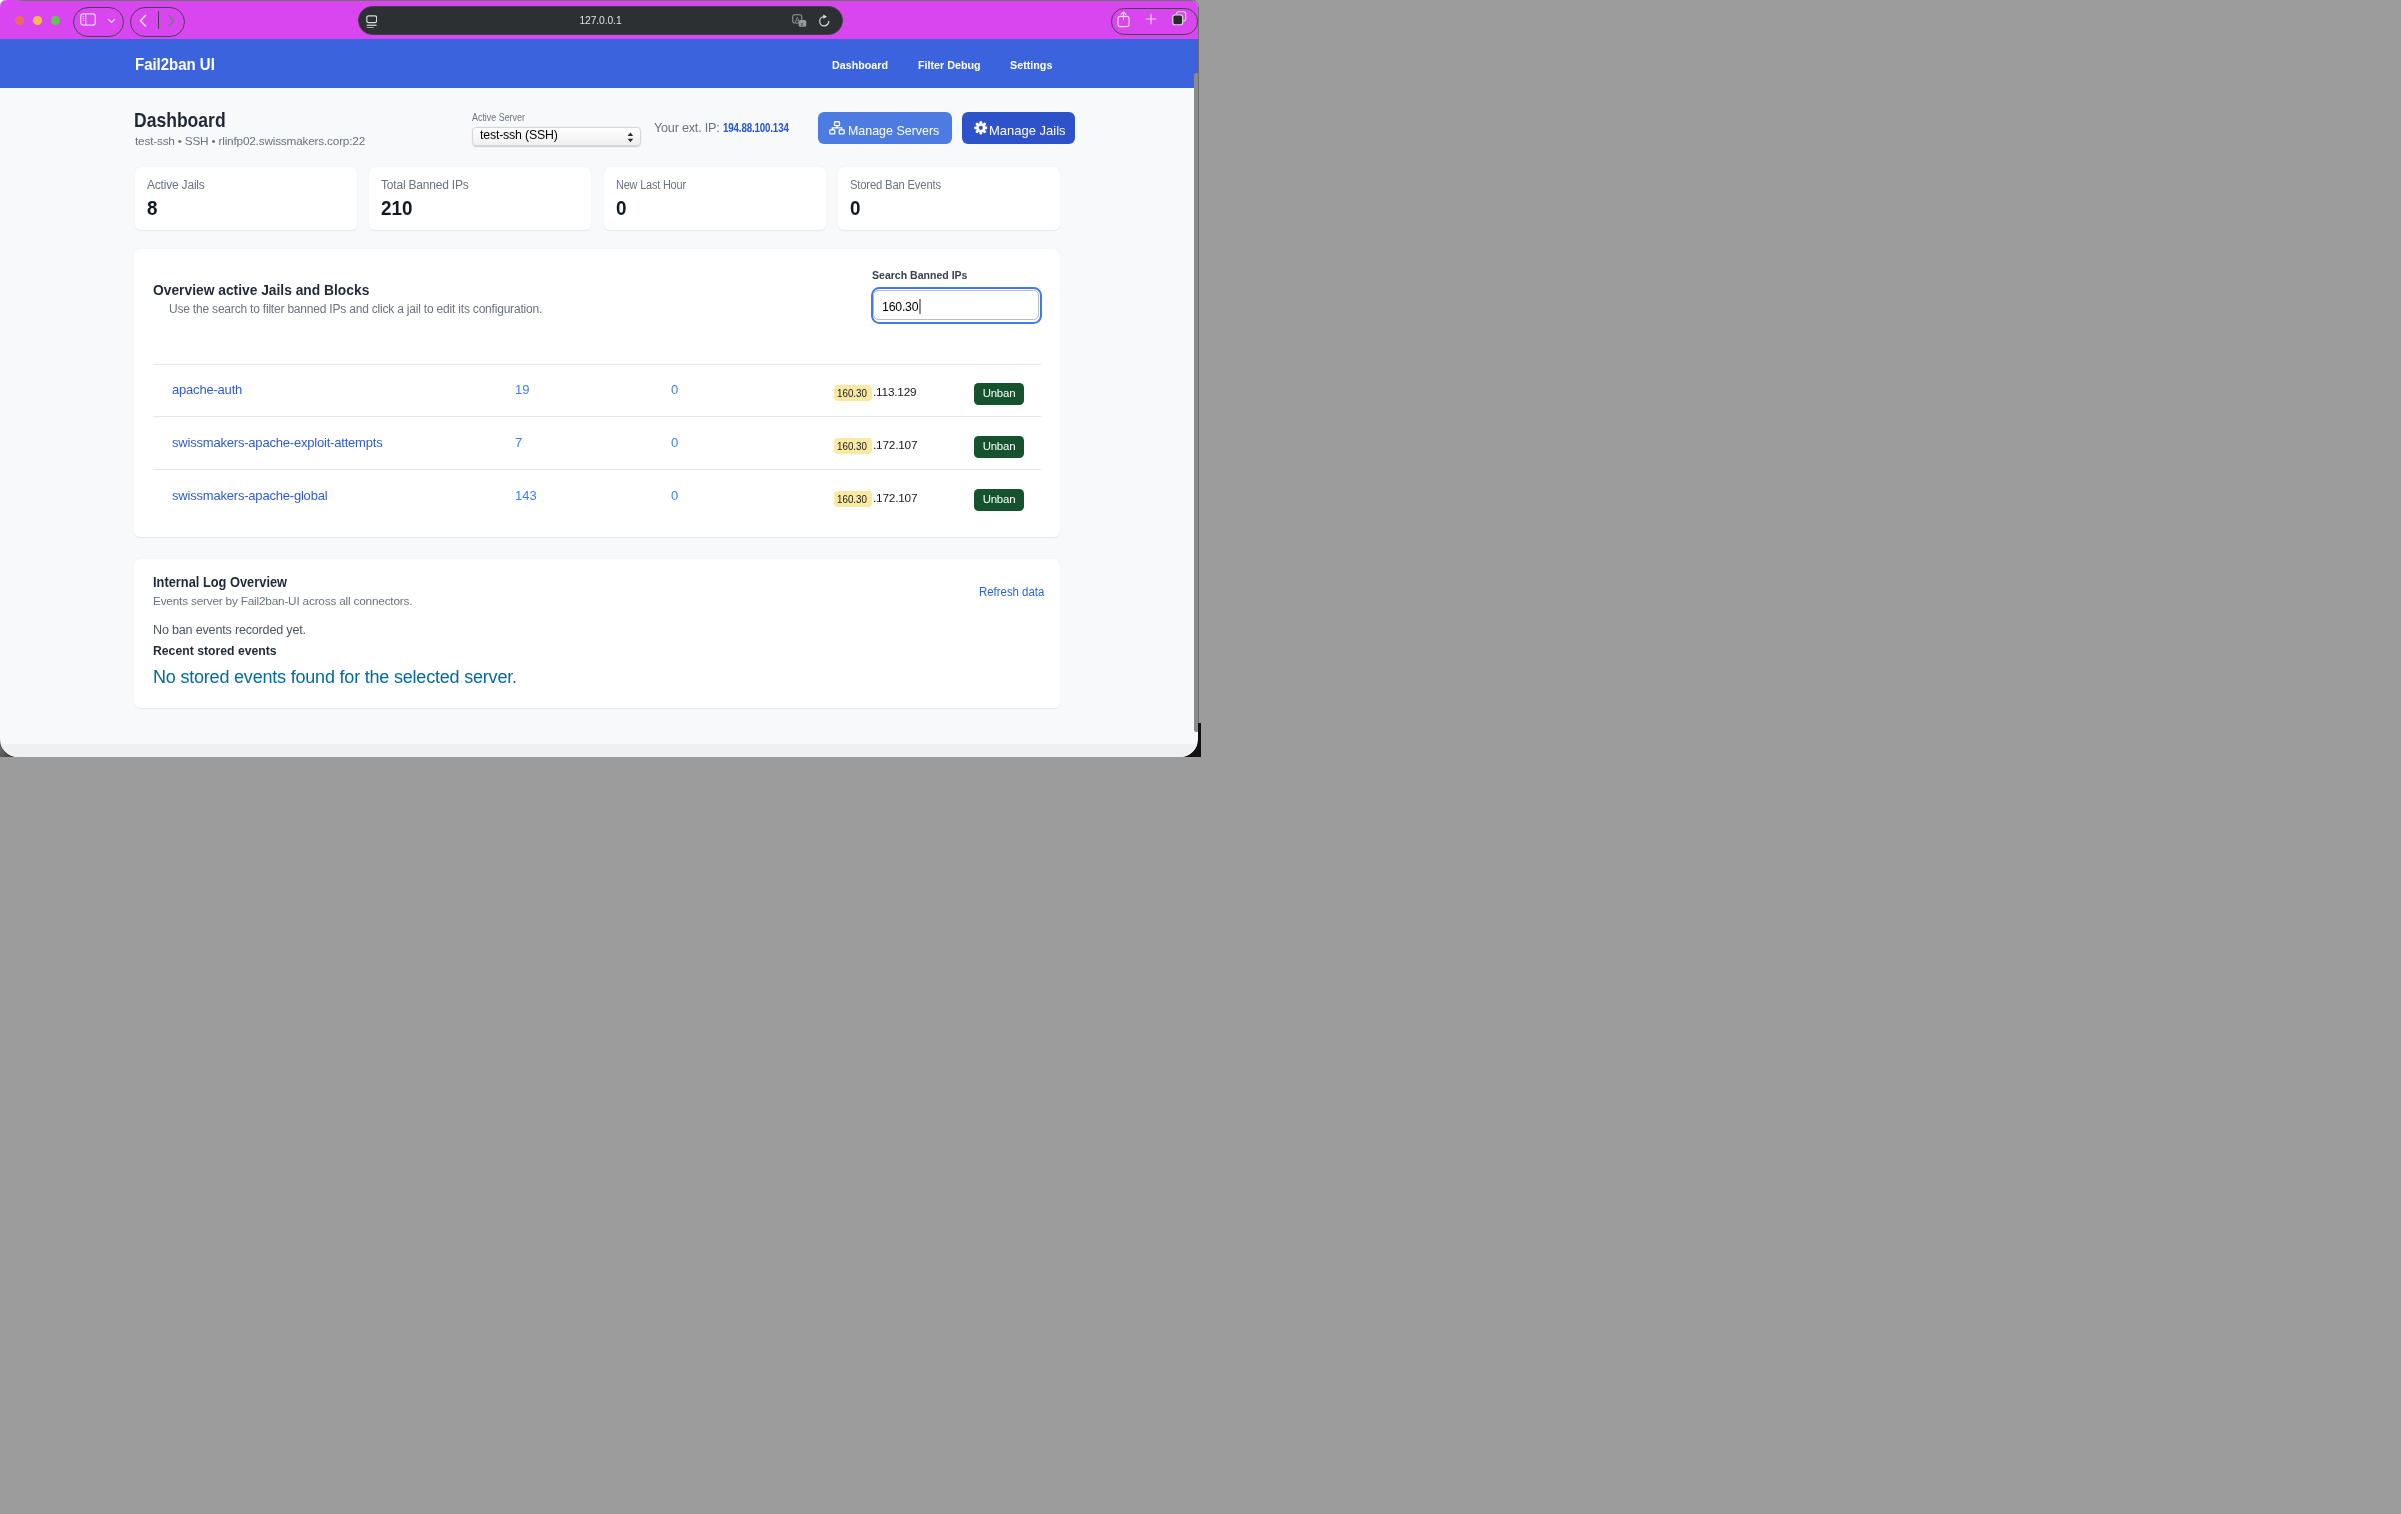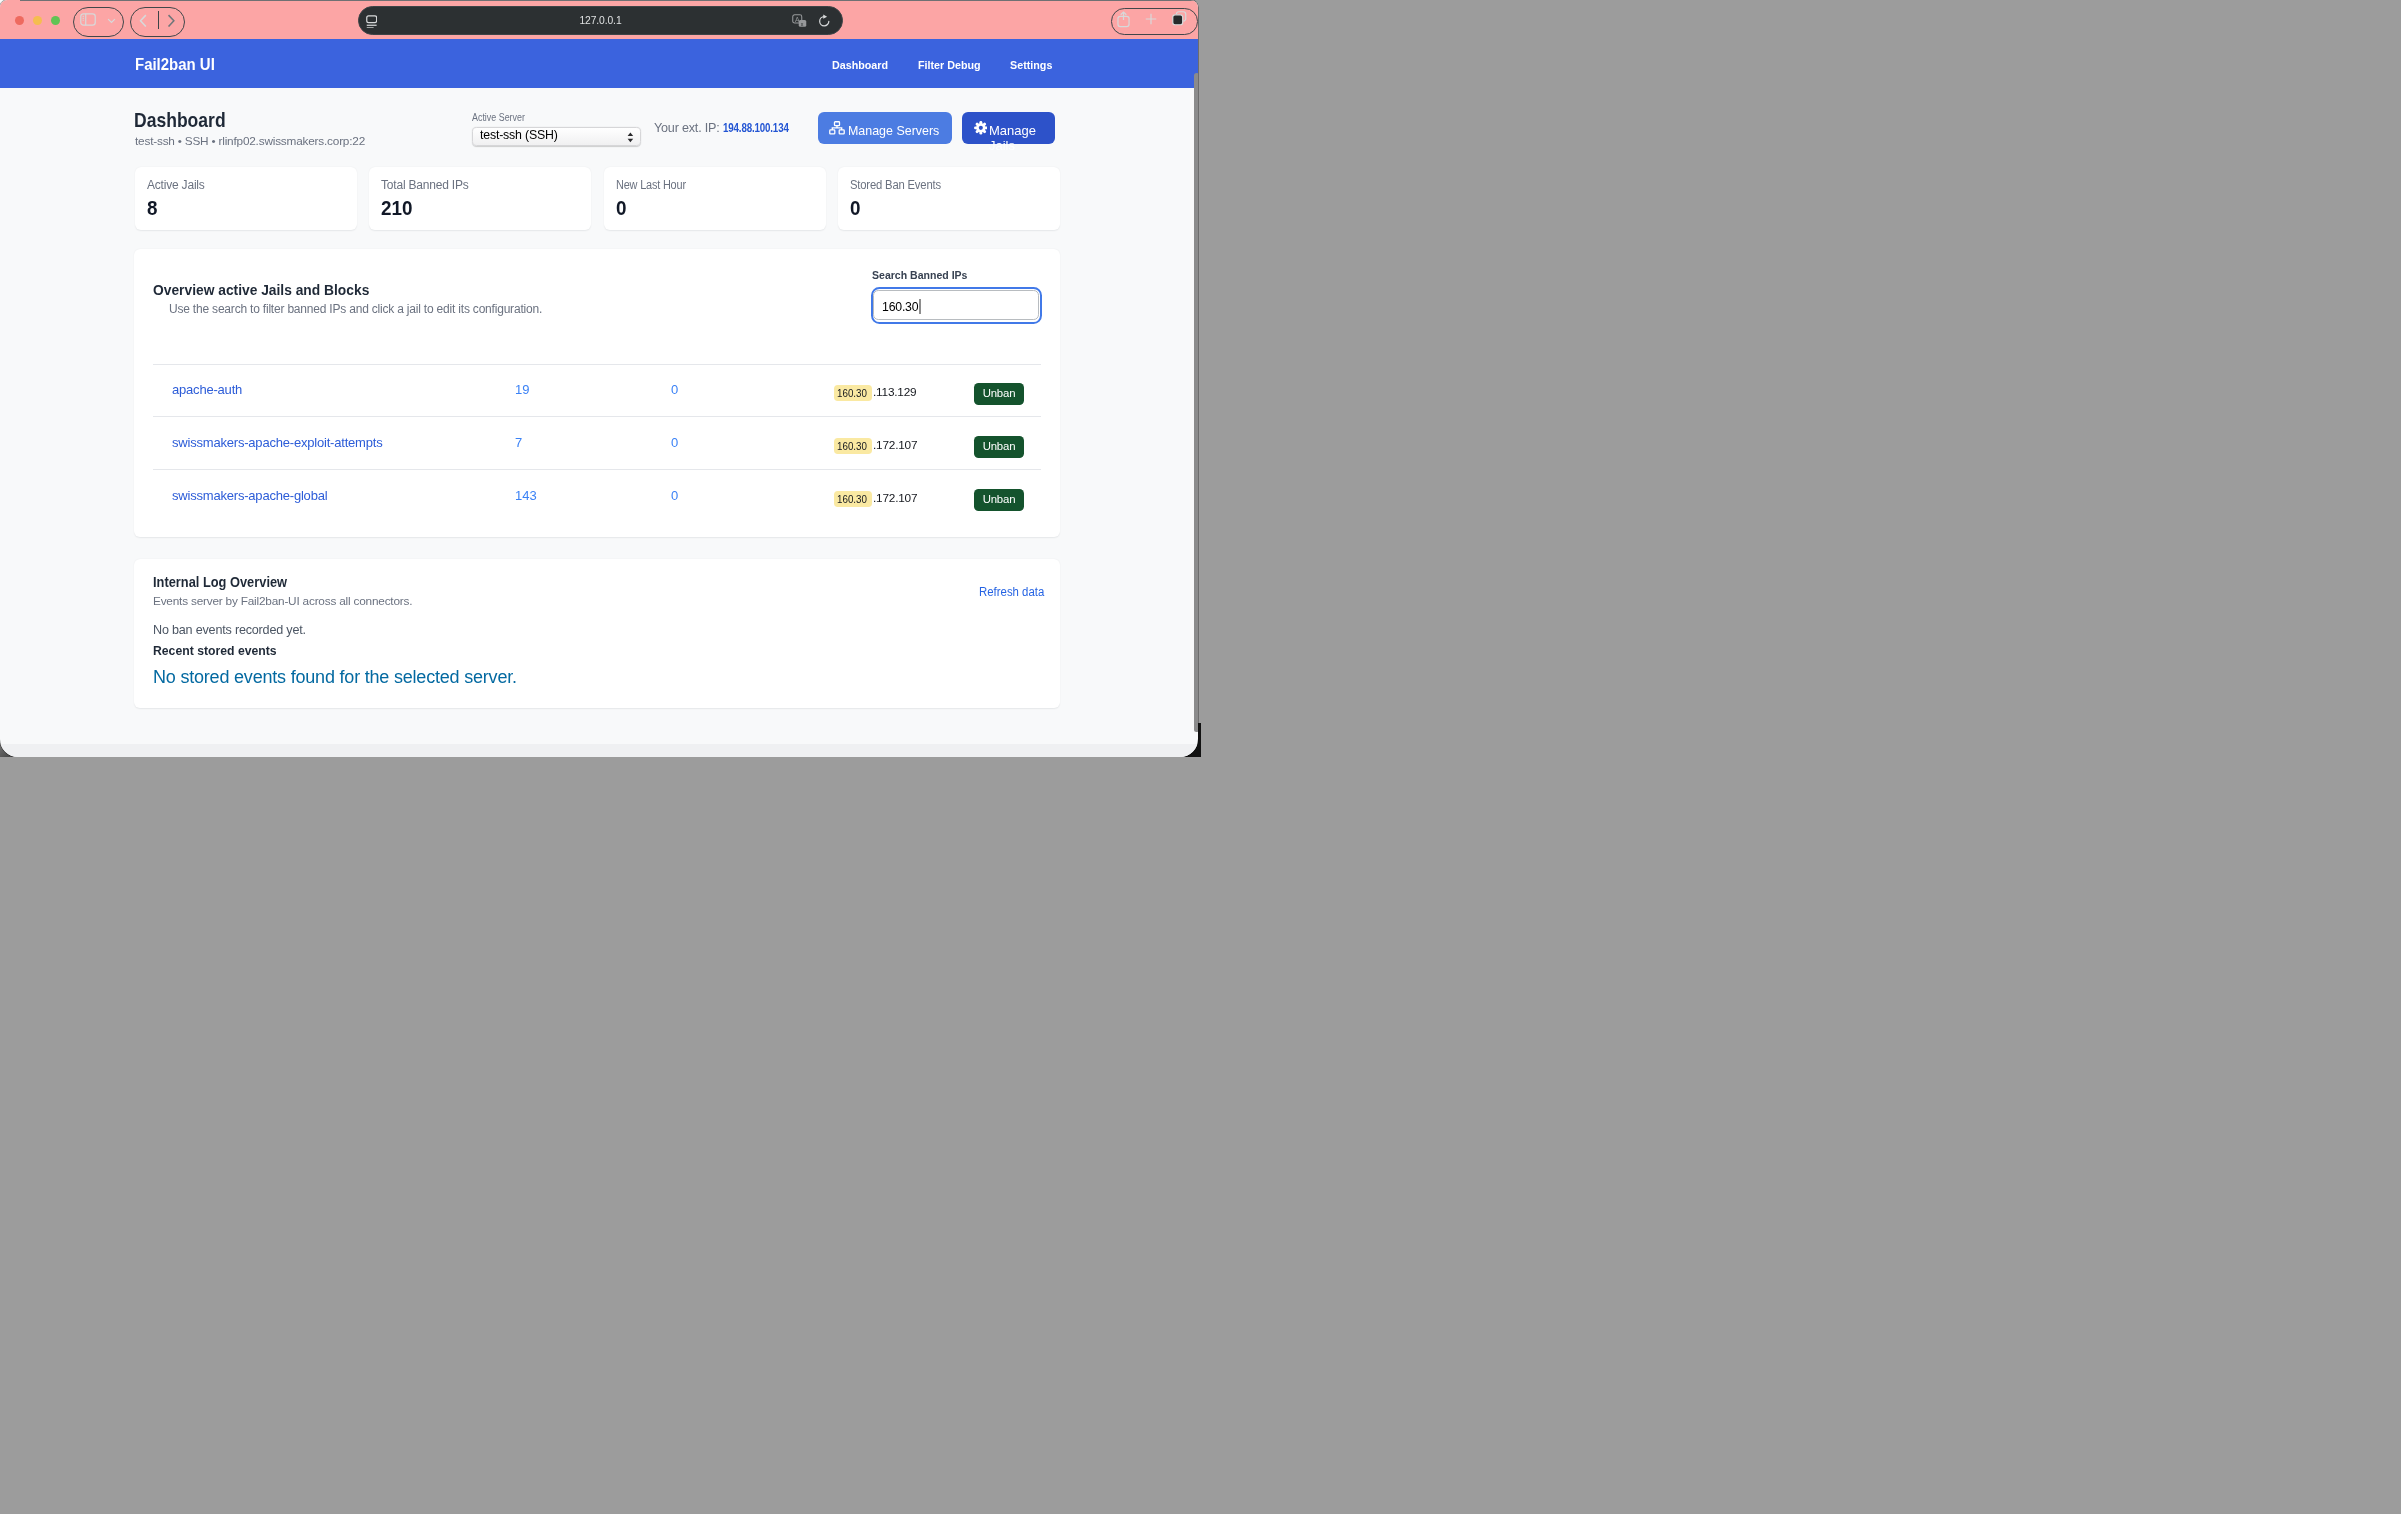--- a/index.html
+++ b/index.html
@@ -6,21 +6,21 @@
   html,body { width:1201px; height:757px; overflow:hidden; }
   body { font-family:"Liberation Sans", sans-serif; background:#9c9c9c; position:relative; }
   #win { position:absolute; left:0; top:0; width:1198px; height:757px;
          border-radius:7.6px 7.6px 18px 18px; overflow:hidden; background:#f8f9fa;
          box-shadow:0 0 0 0.8px rgba(10,10,10,0.4); }
   #blcorner { position:absolute; left:0; bottom:0; width:38px; height:34px;
               background:linear-gradient(135deg,#9a9a9a 0%,#4e4e4e 55%,#1c1c1c 100%); }
   #brcorner { position:absolute; right:0; bottom:0; width:30px; height:34px; background:#121212; }
   #topstrip { position:absolute; left:20px; top:0; right:0; height:1.1px; background:#6f7073; z-index:9; }
   
-  #chrome { position:absolute; left:0; top:0; width:100%; height:39px; background:#fca5a5; }
+  #chrome { position:absolute; left:0; top:0; width:100%; height:39px; background:#d946ef; }
   .tl { position:absolute; top:15.6px; width:9px; height:9px; border-radius:50%; }
   .pill { position:absolute; top:6.8px; height:30px; border:0.8px solid #41474a; border-radius:15px; }
   #urlbar { position:absolute; left:358px; top:6px; width:485px; height:29px; background:#2c3032;
             border:0.8px solid #3d4447; border-radius:14.5px; color:#dfe1e2; }
   #urltext { position:absolute; width:100%; text-align:center; top:8.4px; font-size:10.3px; letter-spacing:-0.1px;}
   .cicon { stroke:#d7d9da; fill:none; stroke-width:1.6; }
   
   #nav { position:absolute; left:0; top:39px; width:100%; height:49px; background:#3b63de; color:#fff; }
   #brand { position:absolute; left:135px; top:16.7px; font-size:16px; font-weight:bold; transform:scaleX(0.935); transform-origin:left top;}
   .navlink { position:absolute; top:19px; font-size:11.8px; font-weight:600; color:#fff; transform:scaleX(0.91); transform-origin:left top;}
@@ -30,21 +30,21 @@
   #select { position:absolute; left:472px; top:127px; width:169px; height:18.6px; border-radius:4.6px;
             background:linear-gradient(#ffffff,#f0f0f1); border:0.8px solid #d6d6d8;
             box-shadow:0 0.4px 1.1px rgba(0,0,0,0.18); }
   #select .txt { position:absolute; left:6.8px; top:-1.1px; font-size:13.3px; color:#000; letter-spacing:-0.2px; transform:scaleX(0.93); transform-origin:left top;}
   #extip { position:absolute; left:654px; top:121px; font-size:12.6px; color:#6b7280; letter-spacing:-0.2px; white-space:nowrap;}
   #extip b { display:inline-block; transform:scaleX(0.775); transform-origin:left top; }
   .btn { position:absolute; top:112px; height:32px; border-radius:6px; color:#fff;margin-left:16px; }
   .btn svg { position:absolute; }
   .btn span { position:absolute; font-size:13px; font-weight:500; transform-origin:left top; }
   #btnServers { left:802px; width:134px; background:#4c7ce2; }
-  #btnJails { left:946px; width:93px; background:#2d52c9; }
+  #btnJails { left:946px; width:113px; background:#2d52c9; }
   
   .card { position:absolute; background:#fff; border-radius:6px; box-shadow:0 0.8px 1.5px rgba(16,24,40,0.08); }
   .stat { top:167px; width:222px; height:63px; }
   .stat .lbl { position:absolute; left:12px; top:11.4px; font-size:12px; color:#6b7280; letter-spacing:-0.2px; line-height:1.2; transform-origin:left top;}
   .stat .num { position:absolute; left:12px; top:29px; font-size:20.5px; font-weight:bold; color:#111827; line-height:1.2; transform:scaleX(0.92); transform-origin:left top;}
   
   #bigcard { left:134px; top:249px; width:926px; height:288px; }
   #ovtitle { position:absolute; left:19px; top:32px; font-size:15px; font-weight:bold; color:#1f2937; transform:scaleX(0.92); transform-origin:left top;}
   #ovsub { position:absolute; left:19px; top:53px; font-size:12px; color:#6b7280; letter-spacing:-0.2px;margin-left:16px;}
   #schlabel { position:absolute; left:738px; top:20px; font-size:11.4px; font-weight:600; color:#374151; transform:scaleX(0.925); transform-origin:left top;}

